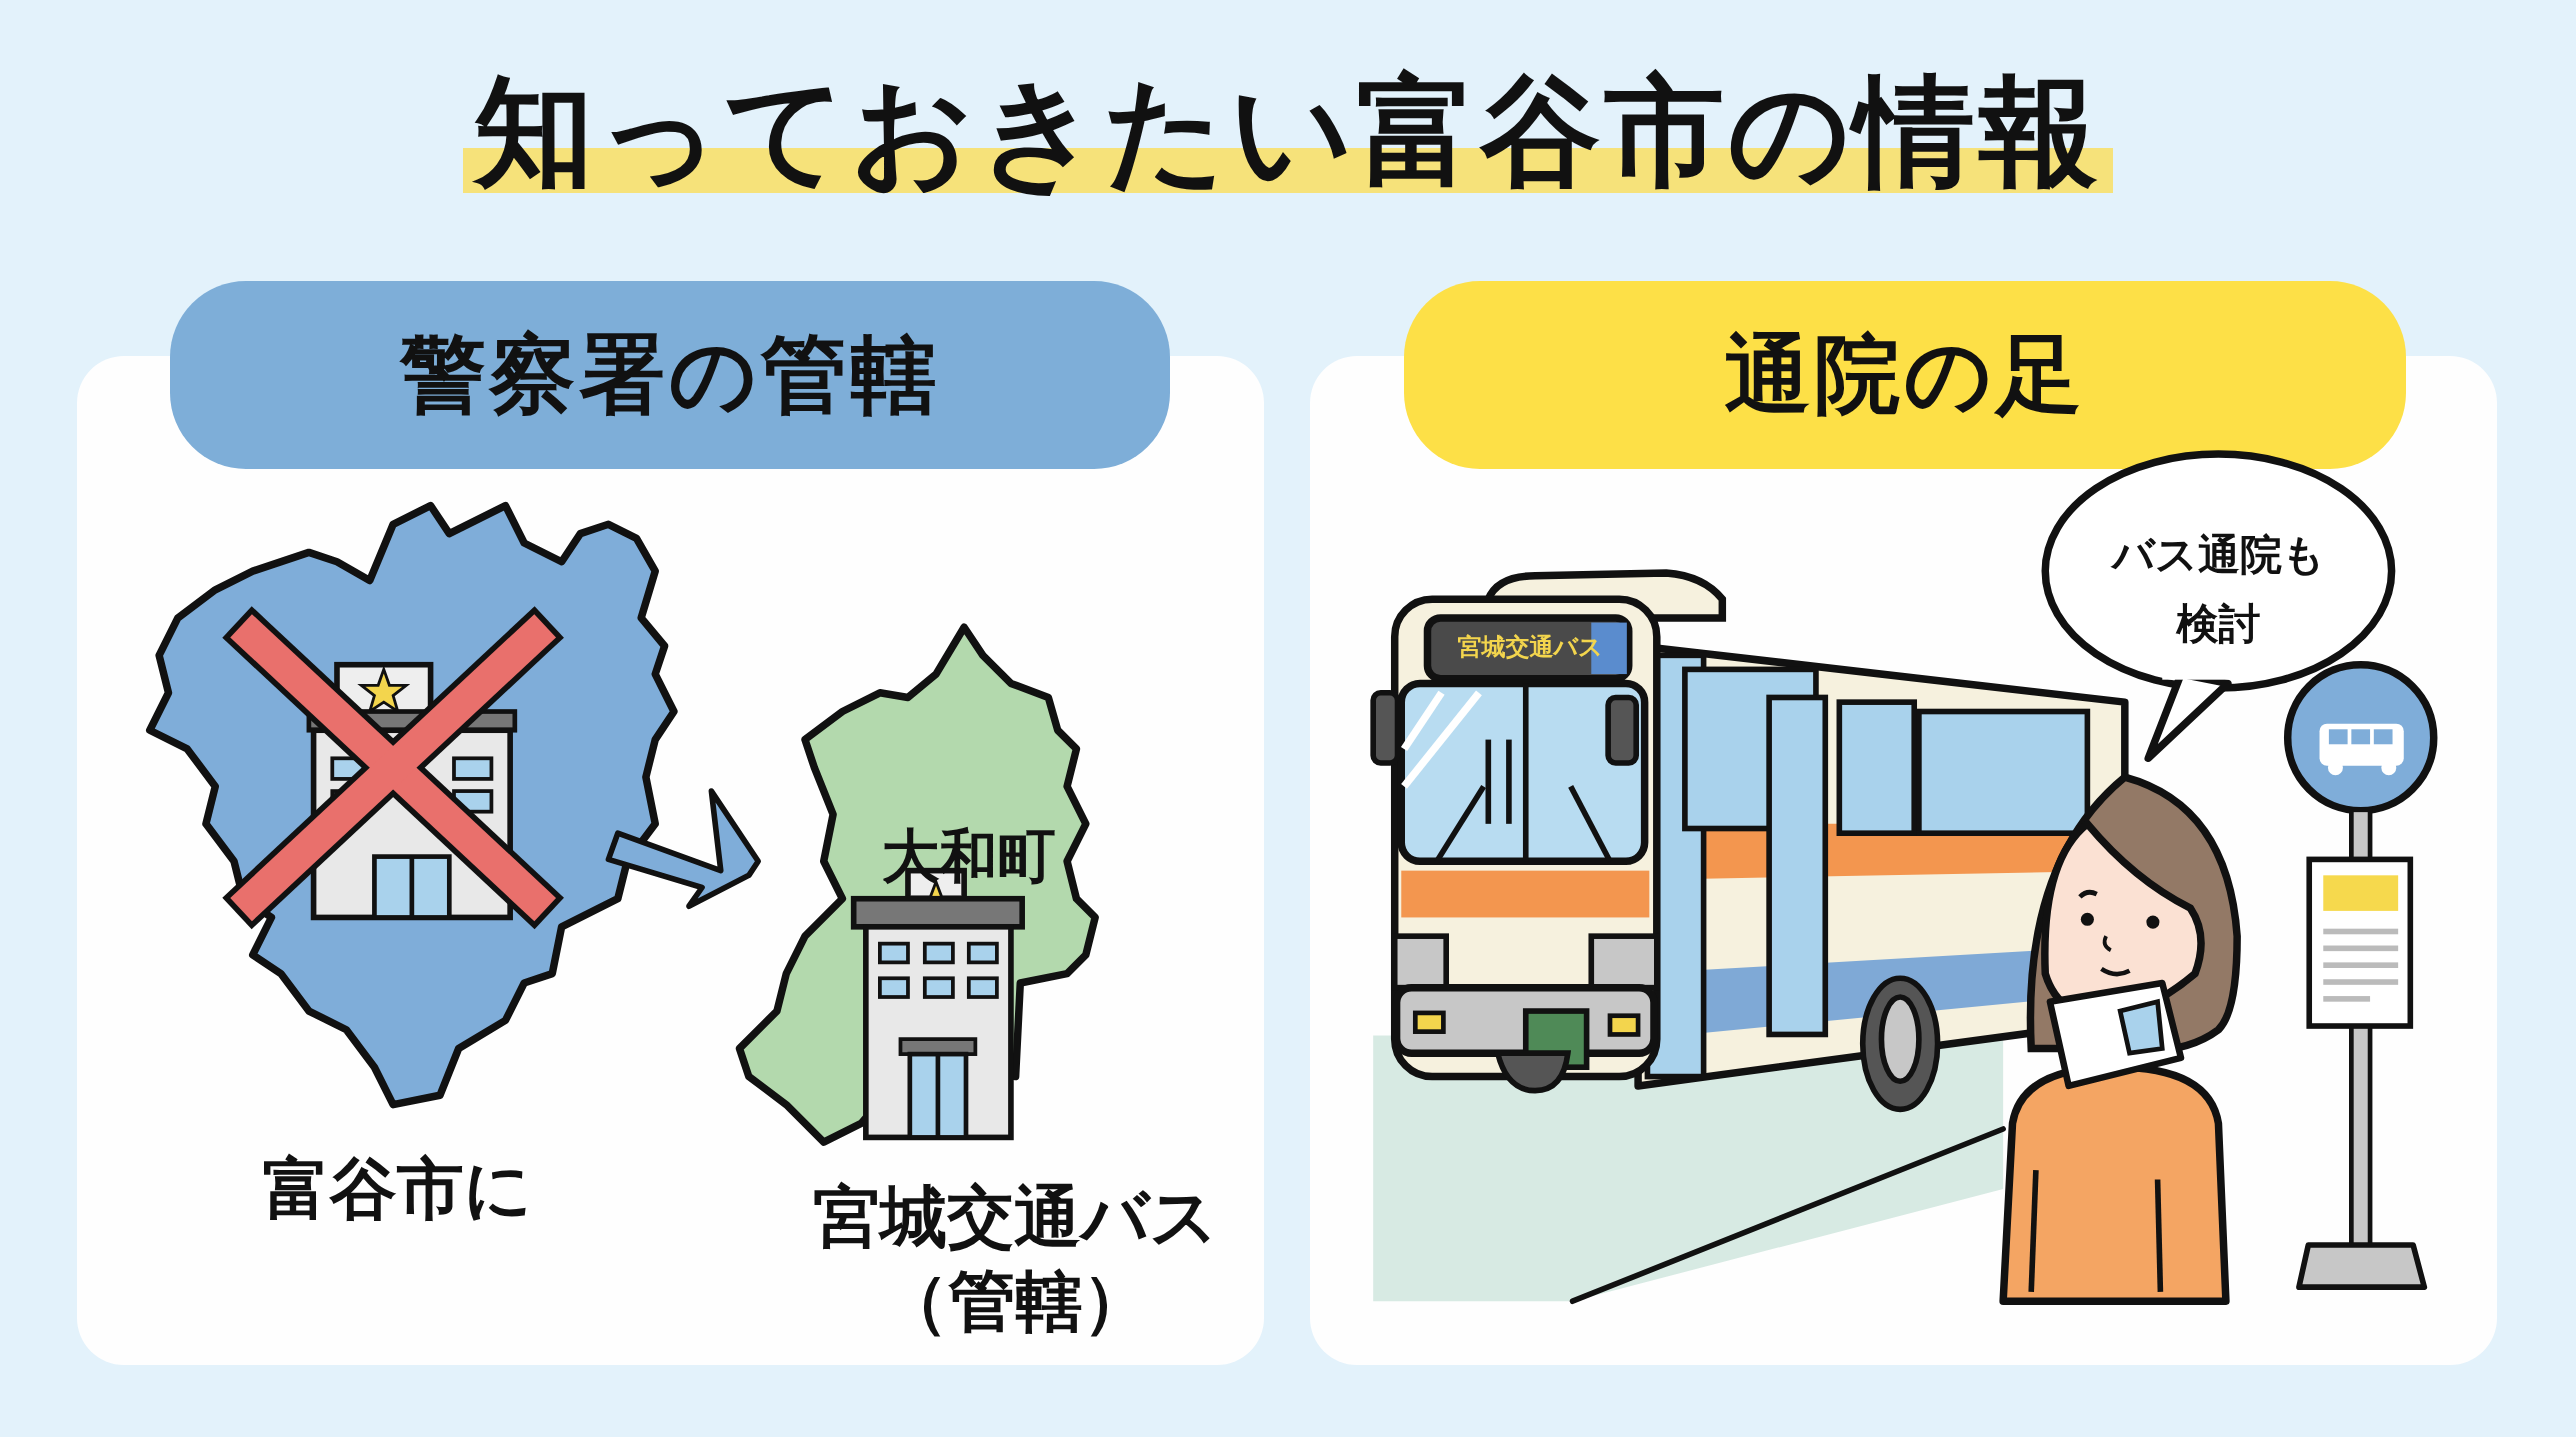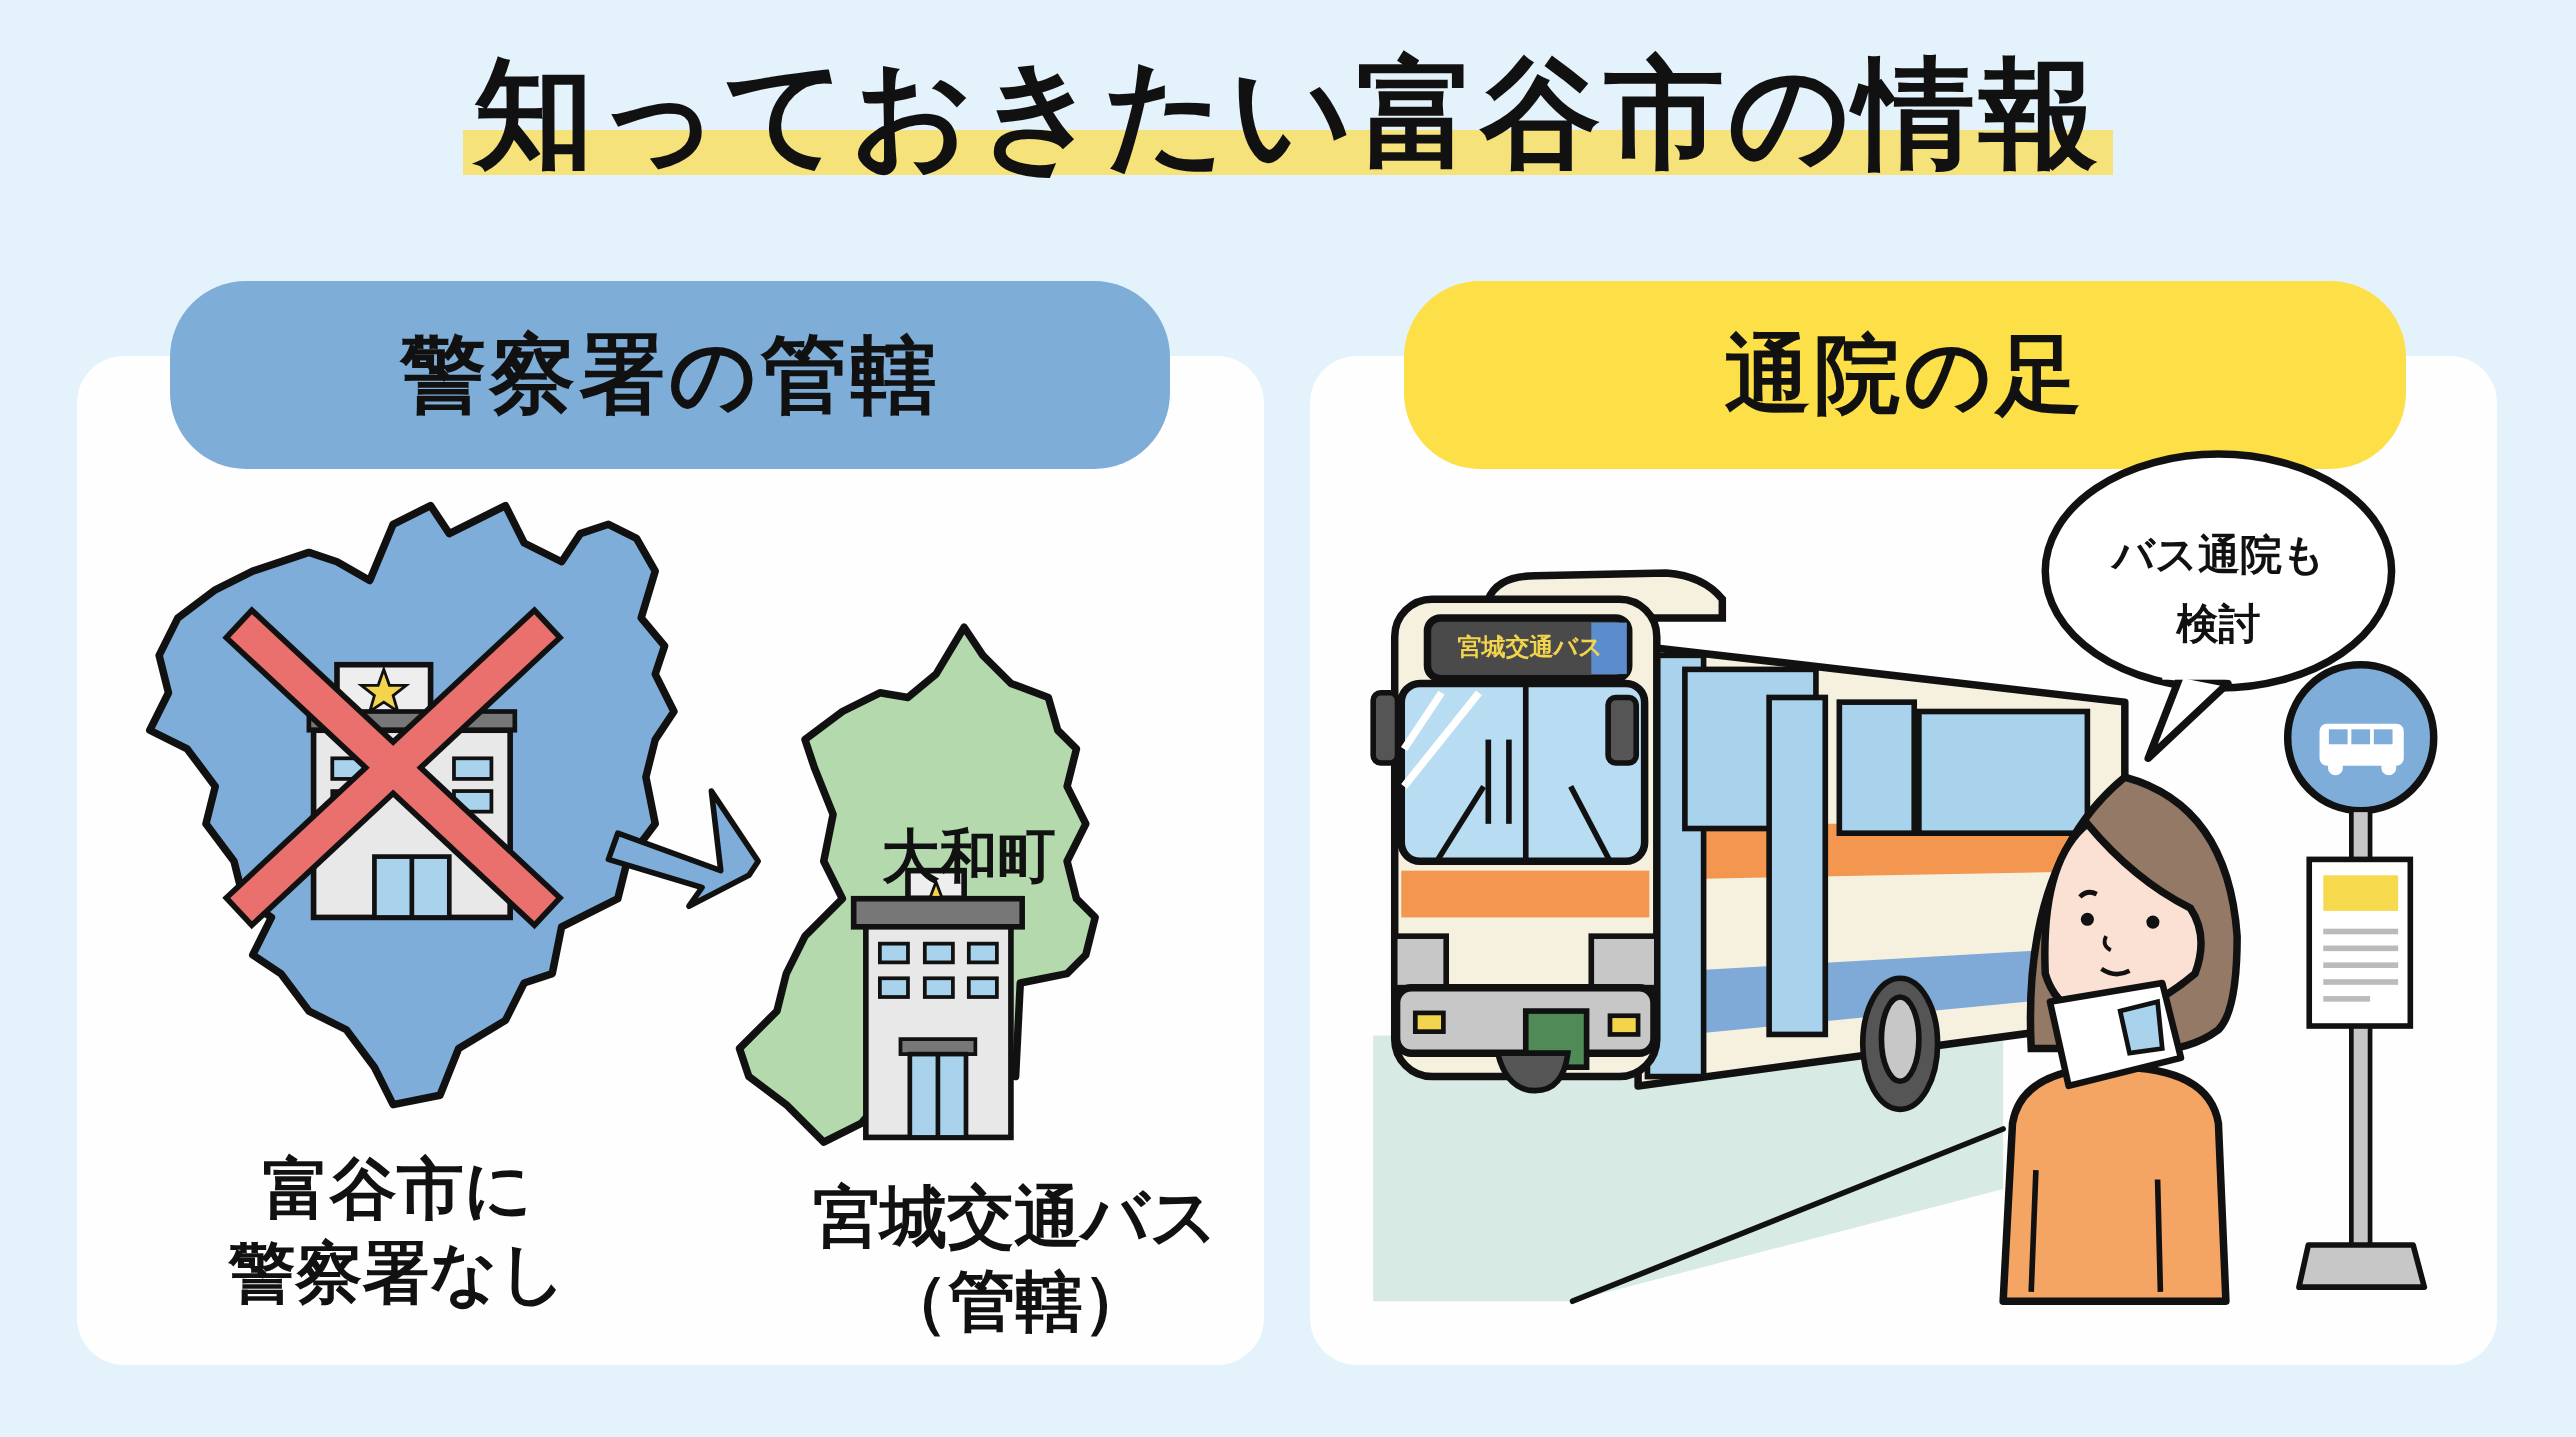--- a/index.html
+++ b/index.html
@@ -1,21 +1,21 @@
 <!DOCTYPE html>
 <html style="font-size:15px"><head>
 <meta charset="utf-8">
 <style>
   html, body { margin:0; padding:0; }
   body {
     width:2576px; height:1438px; overflow:hidden; position:relative;
     background:#e3f2fb;
     font-family:"DejaVu Sans", "Liberation Sans", sans-serif;
   }
-  .title-wrap { position:absolute; left:0; top:44px; width:2576px; text-align:center; }
+  .title-wrap { position:absolute; left:0; top:62px; width:2576px; text-align:center; }
   .title {
     display:inline-block; position:relative;
     font-size:120px; font-weight:bold; color:#111; letter-spacing:3.7px;
     padding:0 7.5px; line-height:140px;
   }
   .title .hl {
     position:absolute; left:-3.7px; right:-3.7px; bottom:9.4px; height:45px;
     background:#f6e27a; z-index:0;
   }
   .title span.txt { position:relative; z-index:1; }
@@ -193,21 +193,20 @@
     <path d="M2190 1070 L2310 1050 L2330 1130 L2210 1160 Z" fill="#fff" stroke="#111" stroke-width="7" stroke-linejoin="round"></path>
     <path d="M2265 1080 L2305 1070 L2310 1120 L2275 1125 Z" fill="#a9d2ec" stroke="#111" stroke-width="5"></path>
   </g>
 </svg>
 
 <div class="label" style="left:608px; top:796px; width:0;"></div>
 <div class="label" style="left:861px; top:791px; width:215px; font-size:58px; line-height:66px;margin-top:32px;">大和町</div>
 
 <div class="label" style="left:187px; top:1147px; width:421px;">
   <div>富谷市に</div>
-  <div>警察署なし</div>
 </div>
 
 <div class="label" style="left:805px; top:1175px; width:421px;">
   <div>宮城交通バス</div>
   <div>（管轄）</div>
 </div>
 
 <div class="label" style="left:1446px; top:627px; width:168px; font-size:24px; line-height:41px; color:#f3d54d; text-align:center;">宮城交通バス</div>
 
 <div class="label" style="left:2050px; top:520px; width:337px; font-size:42px; line-height:69px;">

